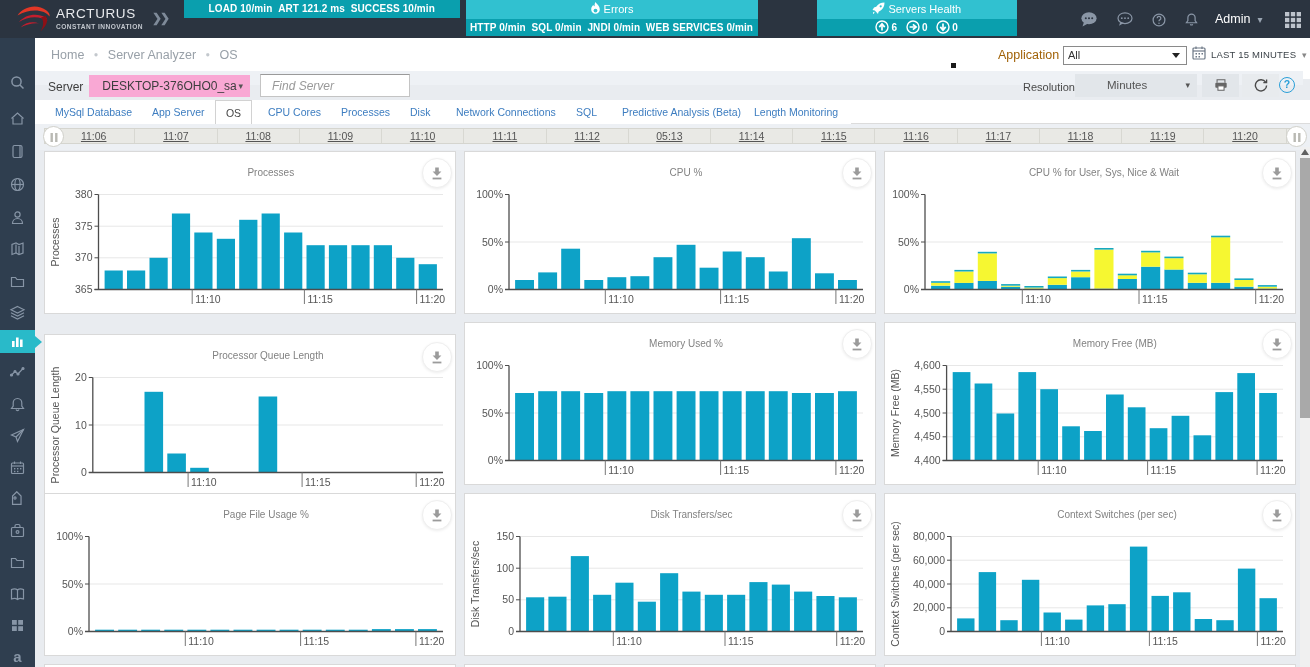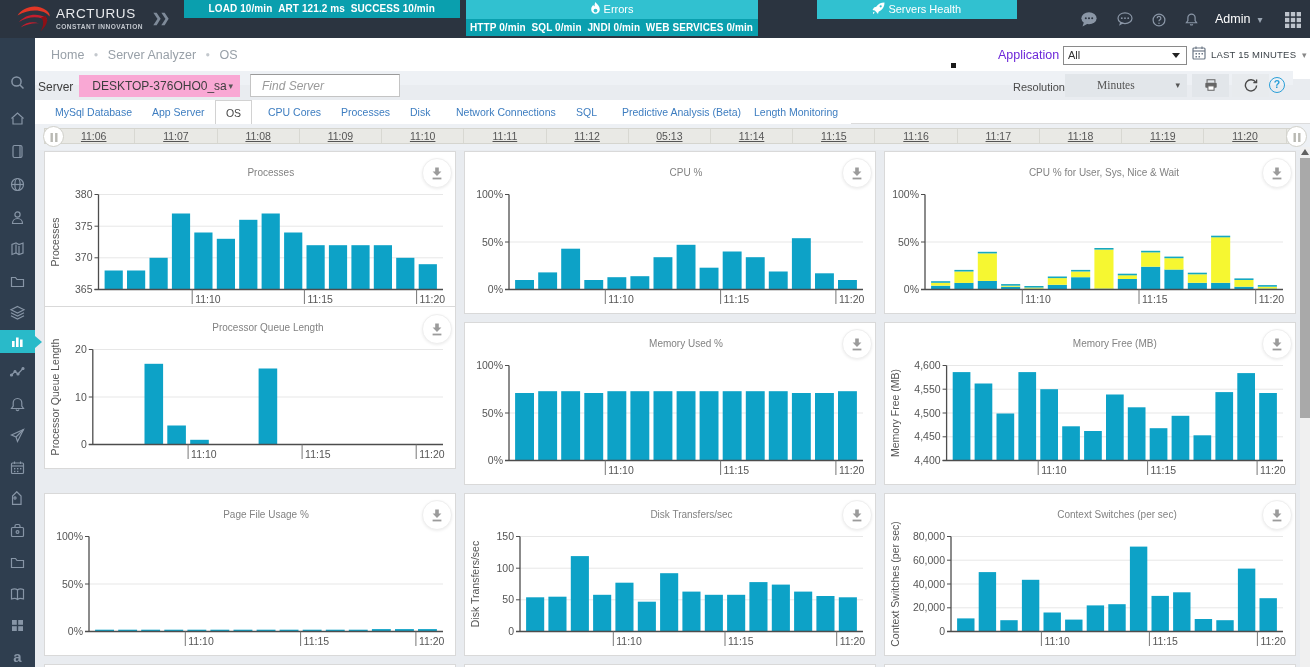--- a/index.html
+++ b/index.html
@@ -13,38 +13,38 @@
 .tpanel .t1 { height:18.5px; background:#31c1d0; color:#fff; font-size:11px; text-align:center; line-height:19px; }
 .tpanel .t1 svg { vertical-align:-2px; }
 .tpanel .t2 { height:17.5px; background:#0a9fae; color:#fff; font-size:10px; font-weight:bold; text-align:center; line-height:17px; letter-spacing:0.1px; }
 .hico { position:absolute; top:11px; }
 .admin { position:absolute; left:1215px; top:12px; color:#fff; font-size:12.5px; }
 .admin .cv { color:#9aa5b2; font-size:10px; }
 
 .row-bc { position:absolute; left:35px; top:38px; width:1275px; height:41px; background:#fff; }
 .bc { position:absolute; left:16px; top:10px; font-size:12.5px; color:#98a0a8; }
 .bc .dot { color:#c3c8cd; font-size:7.5px; margin:0 6px; vertical-align:2px; }
-.applab { position:absolute; left:963px; top:10px; font-size:12.5px; color:#6d28d9; }
+.applab { position:absolute; left:963px; top:10px; font-size:12.5px; color:#a16207; }
 .appsel { position:absolute; left:1028px; top:8px; width:124px; height:19px; border:1px solid #8a8a8a; background:#fff;
   font-size:11px; color:#333; line-height:17px; padding-left:4px; }
 .appsel .tri { position:absolute; right:6px; top:6px; width:0; height:0; border-left:4.5px solid transparent;
   border-right:4.5px solid transparent; border-top:5.5px solid #222; }
 .cal { position:absolute; left:1157px; top:8px; }
 .last15 { position:absolute; left:1176px; top:11px; font-size:9.5px; color:#3c4349; letter-spacing:0.2px; }
 .dotc { position:absolute; left:951px; top:63px; width:5px; height:5px; background:#1a1a1a; }
-.row-srv { position:absolute; left:18px; top:71px; width:1275px; height:14px; background:#eef1f5; }
+.row-srv { position:absolute; left:28px; top:71px; width:1275px; height:14px; background:#eef1f5; }
 .srvlab { position:absolute; left:20px; top:9px; font-size:12px; color:#3e3e3e; }
 .srvsel { position:absolute; left:61px; top:4px; width:161px; height:22px; background:#f9a8d4; font-size:12px;
   color:#3e3e3e; text-align:center; line-height:22px; }
 .srvsel .cv, .ressel .cv { position:absolute; right:7px; top:0; color:#555; font-size:9px; }
 .findsrv { position:absolute; left:232px; top:3px; width:150px; height:23px; background:#fff; border:1px solid #c4c4c4;
   border-top-color:#9a9a9a; font-size:12px; font-style:italic; color:#999; line-height:22px; padding-left:11px; }
 .reslab { position:absolute; left:995px; top:10px; font-size:11px; color:#4a4a4a; }
 .ressel { position:absolute; left:1047px; top:3px; width:122px; height:23px; background:#e2e6ea; font-size:11.5px;
-  color:#555; line-height:23px; padding-left:32px;font-family:Liberation Serif, serif; }
+  color:#555; line-height:23px; padding-left:32px; }
 .btn { position:absolute; top:3px; width:37px; height:23px; background:#e2e6ea; text-align:center; }
 .qhelp { position:absolute; left:1251px; top:6px; width:16px; height:16px; border:1.7px solid #2a9fd8; border-radius:50%;
   color:#2a9fd8; font-size:10.5px; font-weight:bold; text-align:center; line-height:13px; }
 
 .row-tabs { position:absolute; left:35px; top:100px; width:1275px; height:24px; background:#fff; }
 .tab { position:absolute; top:0; height:24px; line-height:24px; font-size:10.5px; color:#3d7dc0; }
 .tab.active { color:#454545; background:#fff; border:1px solid #d2d2d2; border-bottom:0; text-align:center; }
 .tabline { position:absolute; top:22.7px; left:816px; width:459px; height:1px; background:#dcdcdc; }
 
 .tl { position:absolute; left:44px; top:128px; width:1254px; height:16px; background:#e9e9e5;
@@ -88,20 +88,33 @@
           <path d="M5.5 0C6.5 2 9.8 3.8 9.8 7.4a4.3 4.3 0 0 1-8.6 0C1.2 5.5 2 4.3 3.2 3c.8 1 1.6 1.4 1.6 1.4C4.3 2.6 4.8 1.2 5.5 0z" fill="#fff"></path>
           <circle cx="5.5" cy="8.6" r="1.9" fill="#31c1d0"></circle>
         </svg> Errors</div>
     <div class="t2">HTTP 0/min &nbsp;SQL 0/min &nbsp;JNDI 0/min &nbsp;WEB SERVICES 0/min</div>
   </div>
   <div class="tpanel" style="left:816.5px;width:200.5px">
     <div class="t1"><svg width="13" height="13" viewBox="0 0 13 13" fill="#fff">
           <path d="M12.5.5C9 .5 6 2 4.2 4.8L2 5.5.5 8l2.3.6L6 12l.6-2.3L9 8.2C11.3 6.4 12.5 4 12.5.5zM8.7 5.4a1.1 1.1 0 1 1 0-2.2 1.1 1.1 0 0 1 0 2.2z"></path>
           <path d="M1 12c.8-.3 1.6-1.2 1.4-2.1C1.5 9.7.8 10.7 1 12z"></path>
         </svg> Servers Health</div>
+    <div class="t2"><svg width="14" height="14" viewBox="0 0 14 14" style="vertical-align:-3px">
+          <circle cx="7" cy="7" r="6" fill="none" stroke="#fff" stroke-width="1.4"></circle>
+          <line x1="7" y1="10.4" x2="7" y2="4.4" stroke="#fff" stroke-width="1.7"></line>
+          <path d="M4.3 7.1 7 3.9 9.7 7.1" fill="none" stroke="#fff" stroke-width="1.7"></path>
+        </svg> 6 &nbsp;&nbsp;<svg width="14" height="14" viewBox="0 0 14 14" style="vertical-align:-3px;transform:rotate(90deg)">
+          <circle cx="7" cy="7" r="6" fill="none" stroke="#fff" stroke-width="1.4"></circle>
+          <line x1="7" y1="10.4" x2="7" y2="4.4" stroke="#fff" stroke-width="1.7"></line>
+          <path d="M4.3 7.1 7 3.9 9.7 7.1" fill="none" stroke="#fff" stroke-width="1.7"></path>
+        </svg> 0 &nbsp;&nbsp;<svg width="14" height="14" viewBox="0 0 14 14" style="vertical-align:-3px;transform:rotate(180deg)">
+          <circle cx="7" cy="7" r="6" fill="none" stroke="#fff" stroke-width="1.4"></circle>
+          <line x1="7" y1="10.4" x2="7" y2="4.4" stroke="#fff" stroke-width="1.7"></line>
+          <path d="M4.3 7.1 7 3.9 9.7 7.1" fill="none" stroke="#fff" stroke-width="1.7"></path>
+        </svg> 0</div>
   </div>
   <svg class="hico" style="left:1081px;top:12px" width="16" height="15" viewBox="0 0 16 15">
       <ellipse cx="8" cy="6.2" rx="7.6" ry="6" fill="#8a96a6"></ellipse>
       <path d="M3 10l-1.5 4.5L7 11.5z" fill="#8a96a6"></path>
       <circle cx="4.8" cy="6.2" r="1" fill="#2b3440"></circle>
       <circle cx="8" cy="6.2" r="1" fill="#2b3440"></circle>
       <circle cx="11.2" cy="6.2" r="1" fill="#2b3440"></circle>
     </svg>
   <svg class="hico" style="left:1117px;top:12px" width="16" height="15" viewBox="0 0 16 15" fill="none" stroke="#8a96a6" stroke-width="1.2">
       <ellipse cx="8" cy="6.2" rx="7" ry="5.4"></ellipse>
@@ -444,21 +457,21 @@
       <rect x="372.8" y="134.7" width="19.1" height="1.9" fill="#f6f731"></rect>
       <rect x="372.8" y="133.1" width="19.1" height="1.6" fill="#15a8c0"></rect>
       <line x1="36" y1="137.5" x2="398.0" y2="137.5" stroke="#4d4d4d" stroke-width="1.3"></line>
       <line x1="137.3" y1="137.5" x2="137.3" y2="152" stroke="#777" stroke-width="1"></line>
       <text x="140.3" y="151" font-size="10.5" fill="#555">11:10</text>
       <line x1="254.0" y1="137.5" x2="254.0" y2="152" stroke="#777" stroke-width="1"></line>
       <text x="257.0" y="151" font-size="10.5" fill="#555">11:15</text>
       <line x1="370.7" y1="137.5" x2="370.7" y2="152" stroke="#777" stroke-width="1"></line>
       <text x="373.7" y="151" font-size="10.5" fill="#555">11:20</text>
     </svg></div>
-<div class="card" style="left:44px;top:306px"><div class="dlbtn"><svg width="16" height="16" viewBox="0 0 16 16">
+<div class="card" style="left:44px;top:334px"><div class="dlbtn"><svg width="16" height="16" viewBox="0 0 16 16">
         <path d="M6.2 2.5h3.6v4h2.6L8 11 3.6 6.5h2.6z" fill="#9b9b9b"></path>
         <rect x="3.6" y="12.6" width="8.8" height="1.8" fill="#9b9b9b"></rect>
       </svg></div><svg width="412" height="163" viewBox="0 0 412 163" font-family="Liberation Sans, sans-serif">
       <text x="222.9" y="23.5" text-anchor="middle" font-size="10" fill="#828282">Processor Queue Length</text>
       <text x="14" y="90.0" text-anchor="middle" font-size="10.5" fill="#555555" transform="rotate(-90 14 90.0)">Processor Queue Length</text>
       <line x1="43.8" y1="137.5" x2="47.8" y2="137.5" stroke="#4d4d4d" stroke-width="1"></line>
       <text x="41.8" y="141.0" text-anchor="end" font-size="10.5" fill="#555555">0</text>
       <line x1="47.8" y1="90.0" x2="398.0" y2="90.0" stroke="#e7e7e7" stroke-width="1"></line>
       <line x1="43.8" y1="90.0" x2="47.8" y2="90.0" stroke="#4d4d4d" stroke-width="1"></line>
       <text x="41.8" y="93.5" text-anchor="end" font-size="10.5" fill="#555555">10</text>

